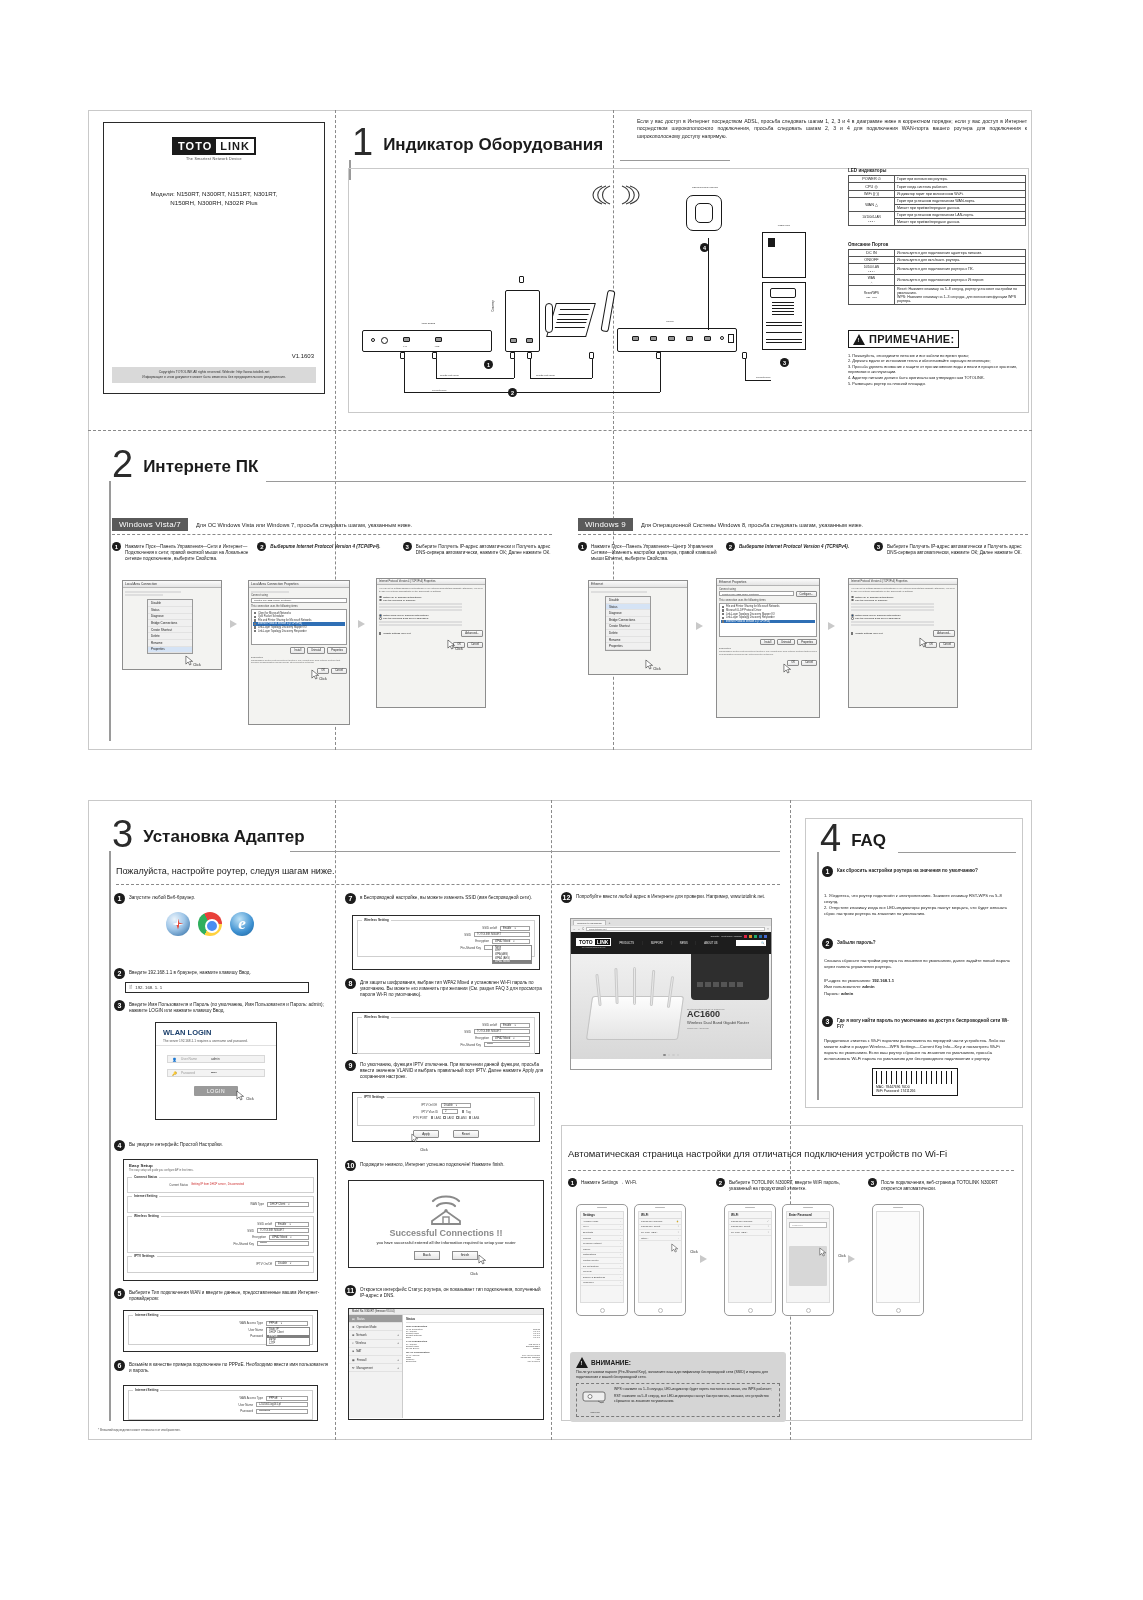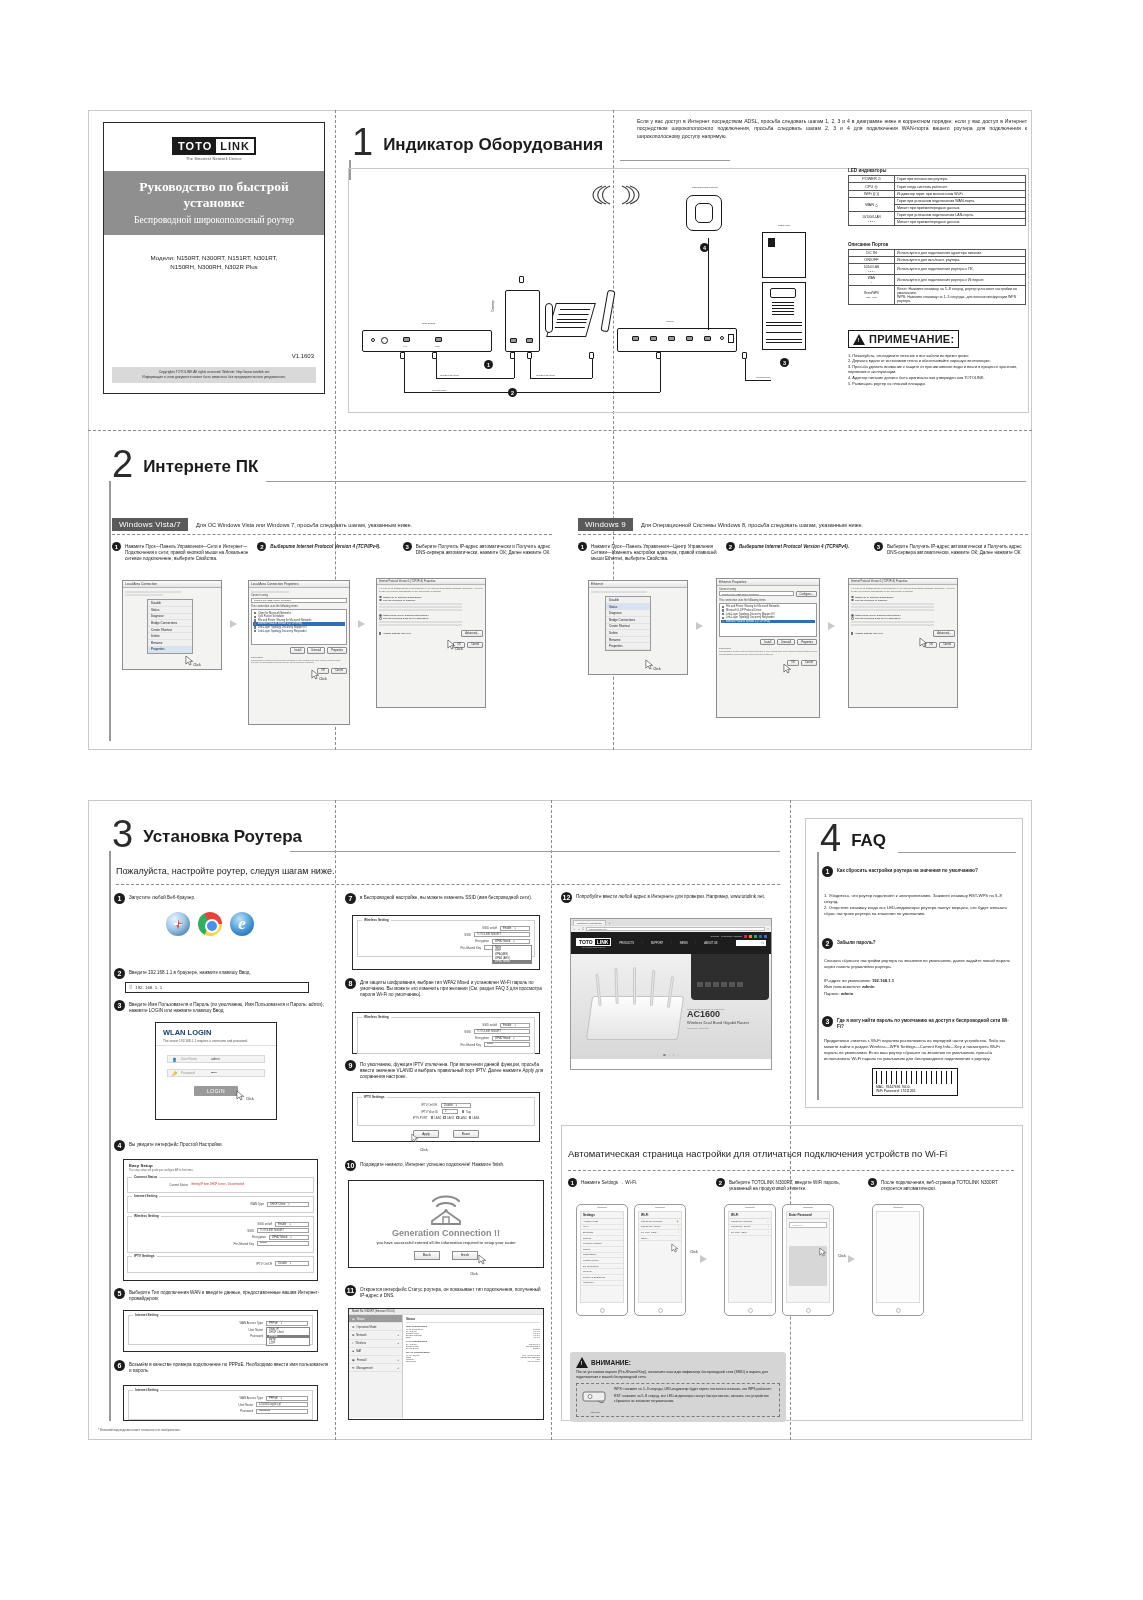--- a/index.html
+++ b/index.html
@@ -221,24 +221,20 @@
 
   <div class="cover" style="left:103px; top:122px; width:222px; height:272px;">
     <div style="padding:14px 0 10px; display:flex; justify-content:center;">
       <div class="logo-wrap">
         <div class="logo">
           <span class="a">TOTO</span>
           <span class="b">LINK</span>
         </div>
         <div class="logo-sub">The Smartest Network Device</div>
       </div>
-    </div>
-    <div class="cover-band">
-      <div class="t1">Руководство по быстрой установке</div>
-      <div class="t2">Беспроводной широкополосный роутер</div>
     </div>
     <div class="cover-models" style="margin-top:18px;">
       <div>Модели: N150RT, N300RT, N151RT, N301RT,</div>
       <div>N150RH, N300RH, N302R Plus</div>
     </div>
     <div class="cover-ver" style="bottom:34px;">V1.1603</div>
     <div class="cover-foot" style="position:absolute;left:8px;right:8px;bottom:10px;">
       <div>Copyrights  TOTOLINK  All rights reserved. Website: http://www.totolink.net</div>
       <div>Информация в этом документе может быть изменена без предварительного уведомления.</div>
     </div>
@@ -685,21 +681,21 @@
     </div>
   </div>
 
   <div class="sheet" style="left:88px; top:800px; width:944px; height:640px;"></div>
   <div class="dashed-v" style="left:335px; top:800px; height:640px;"></div>
   <div class="dashed-v" style="left:551px; top:800px; height:640px;"></div>
   <div class="dashed-v" style="left:790px; top:800px; height:640px;"></div>
 
   <div class="sec-head" style="left:112px; top:818px;">
     <span class="sec-digit">3</span>
-    <span class="sec-title">Установка Роутера</span>
+    <span class="sec-title">Установка Адаптер</span>
   </div>
   <div class="sec-rule" style="left:290px; top:851px; width:490px;"></div>
   <div class="sec-vrule" style="left:109px; top:851px; height:570px;"></div>
 
   <div style="position:absolute;left:116px;top:866px;font-size:9px;color:#1b1b1b;">Пожалуйста, настройте роутер, следуя шагам ниже.</div>
   <div class="dashed-h" style="left:116px; top:884px; width:664px;"></div>
 
   <div class="steprow" style="position:absolute;left:114px;top:893px;width:215px;">
     <span class="stepnum">1</span>
     <span class="txt">Запустите любой Веб-браузер.</span>
@@ -1027,21 +1023,21 @@
       <svg width="44" height="36" viewBox="0 0 44 36">
         <g fill="none" stroke="#8a8a8a" stroke-width="2.2" stroke-linecap="round">
           <path d="M9 12 C15 6 29 6 35 12"></path>
             <path d="M13 17 C17 13 27 13 31 17"></path>
         </g>
         <circle cx="22" cy="21.5" r="1.6" fill="#8a8a8a"></circle>
         <path d="M22 22 L8 32 L8 35 L36 35 L36 32 Z" fill="none" stroke="#8a8a8a" stroke-width="1.8"></path>
         <rect x="19" y="28" width="6" height="7" fill="none" stroke="#8a8a8a" stroke-width="1.4"></rect>
       </svg>
     </div>
-    <div class="succ-t">Generation Connection !!</div>
+    <div class="succ-t">Successful Connections !!</div>
     <div class="succ-s">you have successful entered all the information required to setup your router</div>
     <div style="display:flex;gap:12px;position:relative;margin-top:3px;">
       <span class="sbtn">Back</span>
       <span class="sbtn">finish</span>
       <div class="cursor" style="left:64px;top:3px;">
         <svg viewBox="0 0 10 12" width="9" height="11">
             <path d="M1 1 L1 10 L3.5 7.6 L5.2 11 L6.8 10.2 L5.2 7 L8.4 7 Z" fill="#fff" stroke="#222" stroke-width=".6"></path>
           </svg>
       </div>
     </div>

